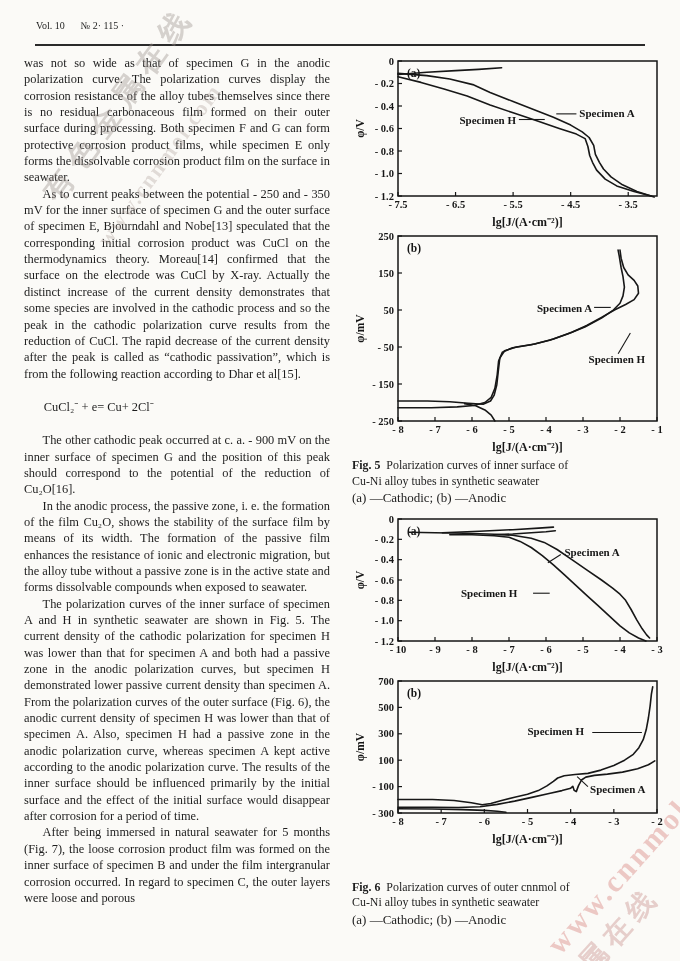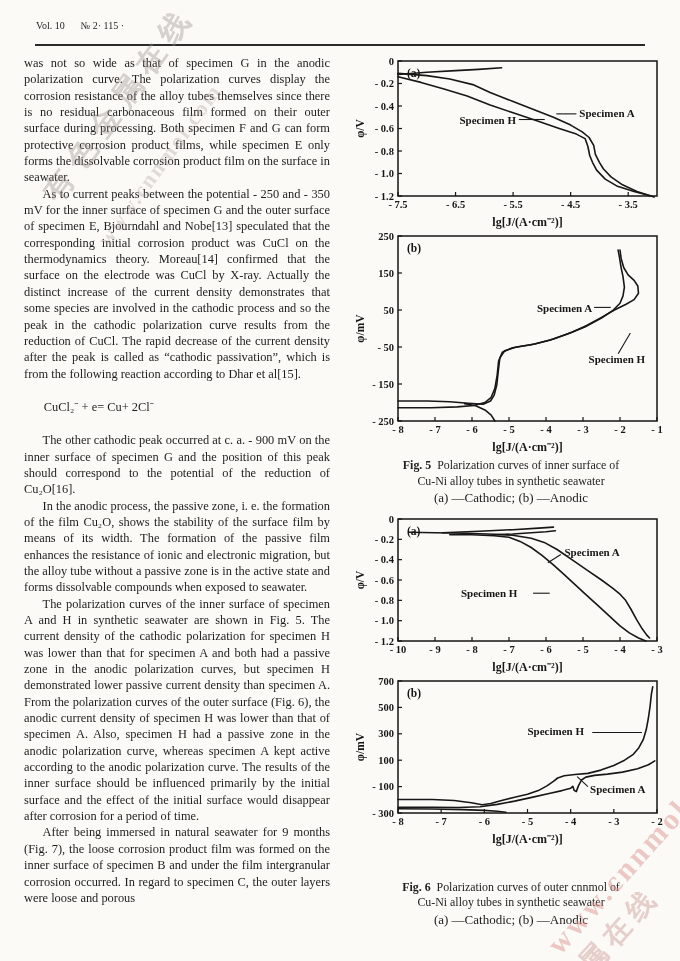--- a/index.html
+++ b/index.html
@@ -30,21 +30,21 @@
   .h2{font-weight:bold;font-size:12.7px;margin:5px 0 3px;text-align:left;}
   .h2num{margin-right:14px;}
   .right-col{position:absolute;left:352px;top:54px;width:318px;}
   .chart{width:318px;position:relative;}
   .c-h175{height:175px;}
   .c-h225{height:225px;}
   .c-h162{height:162px;margin-top:6px;}
   .c-h172{height:172px;}
   .chart text{font-family:"Liberation Serif",serif;fill:#161616;}
   
-  .caption{margin:4px 0 6px;text-align:center;font-size:11.9px;line-height:15.5px;}
+  .caption{margin:4px 0 6px;text-align:left;font-size:11.9px;line-height:15.5px;}
   .caption .cap3{font-size:13px;margin-top:1px;}
   .caption6{margin-top:34px;}
   
   .wm{position:absolute;pointer-events:none;white-space:nowrap;font-weight:bold;z-index:5;}
   .wm-cn-tl{left:34px;top:186px;font-size:30px;letter-spacing:9px;color:rgba(158,148,142,0.40);
     transform:rotate(-54deg);transform-origin:0 0;}
   .wm-url-tl{left:92px;top:236px;font-size:22px;letter-spacing:2px;color:rgba(172,158,152,0.34);
     transform:rotate(-54deg);transform-origin:0 0;}
   .wm-url-br{left:540px;top:938px;font-size:30px;letter-spacing:3px;color:rgba(222,153,150,0.52);
     transform:rotate(-48deg);transform-origin:0 0;}
@@ -62,21 +62,21 @@
   </div>
   <div class="head-rule"></div>
 
   <div class="left-col">
       <p class="noind">was not so wide as that of specimen G in the anodic polarization curve. The polarization curves display the corrosion resistance of the alloy tubes themselves since there is no residual carbonaceous film formed on their outer surface during processing. Both specimen F and G can form protective corrosion product films, while specimen E only forms the dissolvable corrosion product film on the surface in seawater.</p>
       <p class="ind">As to current peaks between the potential - 250 and - 350 mV for the inner surface of specimen G and the outer surface of specimen E, Bjourndahl and Nobe[13] speculated that the corresponding initial corrosion product was CuCl on the thermodynamics theory. Moreau[14] confirmed that the surface on the electrode was CuCl by X-ray. Actually the distinct increase of the current density demonstrates that some species are involved in the cathodic process and so the peak in the cathodic polarization curve results from the reduction of CuCl. The rapid decrease of the current density after the peak is called as “cathodic passivation”, which is from the following reaction according to Dhar et al[15].</p>
       <p class="eq">CuCl₂⁻ + e= Cu+ 2Cl⁻</p>
       <p class="ind">The other cathodic peak occurred at c. a. - 900 mV on the inner surface of specimen G and the position of this peak should correspond to the potential of the reduction of Cu₂O[16].</p>
       <p class="ind">In the anodic process, the passive zone, i. e. the formation of the film Cu₂O, shows the stability of the surface film by means of its width. The formation of the passive film enhances the resistance of ionic and electronic migration, but the alloy tube without a passive zone is in the active state and forms dissolvable compounds when exposed to seawater.</p>
       <p class="ind">The polarization curves of the inner surface of specimen A and H in synthetic seawater are shown in Fig. 5. The current density of the cathodic polarization for specimen H was lower than that for specimen A and both had a passive zone in the anodic polarization curves, but specimen H demonstrated lower passive current density than specimen A. From the polarization curves of the outer surface (Fig. 6), the anodic current density of specimen H was lower than that of specimen A. Also, specimen H had a passive zone in the anodic polarization curve, whereas specimen A kept active according to the anodic polarization curve. The results of the inner surface should be influenced primarily by the initial surface and the effect of the initial surface would disappear after corrosion for a period of time.</p>
-      <p class="ind">After being immersed in natural seawater for 9 months (Fig. 7), the loose corrosion product film was formed on the inner surface of specimen B and under the film intergranular corrosion occurred. In regard to specimen C, the outer layers were loose and porous</p>
+      <p class="ind">After being immersed in natural seawater for 5 months (Fig. 7), the loose corrosion product film was formed on the inner surface of specimen B and under the film intergranular corrosion occurred. In regard to specimen C, the outer layers were loose and porous</p>
     </div>
 
   <div class="right-col">
     <div class="chart c-h175"><svg width="318" height="175">
           <rect x="46" y="7" width="259" height="135" fill="none" stroke="#141414" stroke-width="1.5"></rect>
           <line x1="46" y1="142" x2="46" y2="138" stroke="#141414" stroke-width="1.2"></line>
           <text x="46" y="154" text-anchor="middle" font-size="10.5" font-weight="600">- 7.5</text>
           <line x1="103.55555555555554" y1="142" x2="103.55555555555554" y2="138" stroke="#141414" stroke-width="1.2"></line>
           <text x="103.55555555555554" y="154" text-anchor="middle" font-size="10.5" font-weight="600">- 6.5</text>
           <line x1="161.1111111111111" y1="142" x2="161.1111111111111" y2="138" stroke="#141414" stroke-width="1.2"></line>

